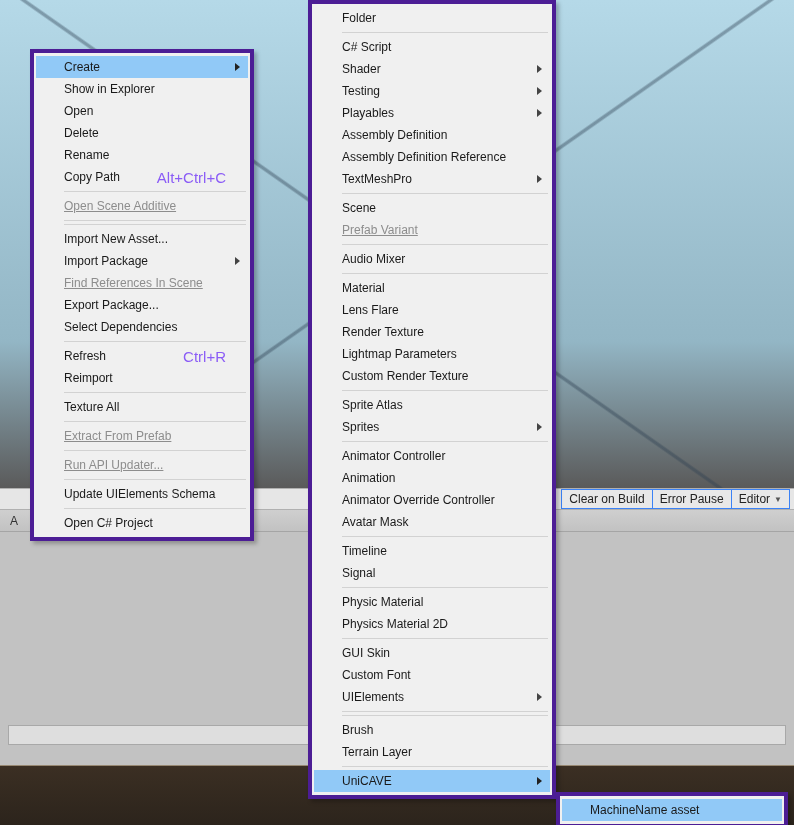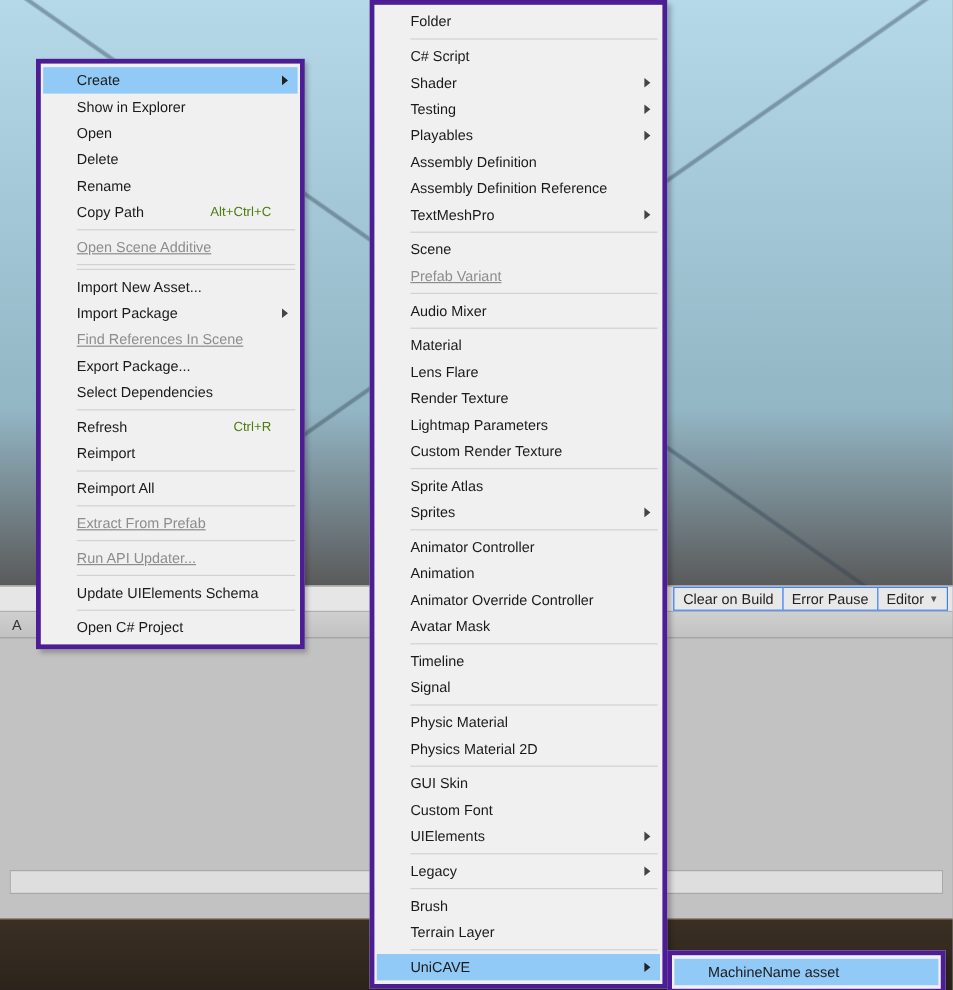--- a/index.html
+++ b/index.html
@@ -57,21 +57,21 @@
       box-shadow: 3px 3px 4px rgba(0,0,0,0.25);
       padding: 3px 2px;
     }
     .ctx-item {
       height: 22px; display:flex; align-items:center; justify-content:space-between;
       padding: 0 22px 0 28px; color:#1a1a1a; white-space:nowrap; position:relative;
     }
     .ctx-item.disabled { color:#8d8d8d;text-decoration:underline; }
     .ctx-item.highlight { background:#91c9f7; }
     .ctx-sep { height:1px; background:#d2d2d2; margin: 3px 2px 3px 28px; }
-    .ctx-shortcut { color:#4d7c0f; font-size:11px; padding-left:20px;}
+    .ctx-shortcut { color:#8b5cf6; font-size:15px; padding-left:20px;}
     .sub-arrow {
       position:absolute; right:8px; width:0; height:0;
       border-top:4px solid transparent; border-bottom:4px solid transparent;
       border-left:5px solid #444;
     }
     .ctx-item.highlight .sub-arrow{ border-left-color:#222;}
 
     #menu1 { left:30px; top:49px; width:224px; }
     #menu2 { left:308px; top:0; width:248px; }
     #menu3 { left:556px; top:792px; width:232px; }
@@ -152,21 +152,21 @@
   <div class="ctx-sep"></div>
   <div class="ctx-item">
       <span>Refresh</span>
       <span class="ctx-shortcut">Ctrl+R</span>
     </div>
   <div class="ctx-item">
       <span>Reimport</span>
     </div>
   <div class="ctx-sep"></div>
   <div class="ctx-item">
-      <span>Reimport All</span>
+      <span>Texture All</span>
     </div>
   <div class="ctx-sep"></div>
   <div class="ctx-item disabled">
       <span>Extract From Prefab</span>
     </div>
   <div class="ctx-sep"></div>
   <div class="ctx-item disabled">
       <span>Run API Updater...</span>
     </div>
   <div class="ctx-sep"></div>
@@ -276,24 +276,20 @@
       <span>GUI Skin</span>
     </div>
   <div class="ctx-item">
       <span>Custom Font</span>
     </div>
   <div class="ctx-item">
       <span>UIElements</span>
       <span class="sub-arrow"></span>
     </div>
   <div class="ctx-sep"></div>
-  <div class="ctx-item">
-      <span>Legacy</span>
-      <span class="sub-arrow"></span>
-    </div>
   <div class="ctx-sep"></div>
   <div class="ctx-item">
       <span>Brush</span>
     </div>
   <div class="ctx-item">
       <span>Terrain Layer</span>
     </div>
   <div class="ctx-sep"></div>
   <div class="ctx-item highlight">
       <span>UniCAVE</span>

